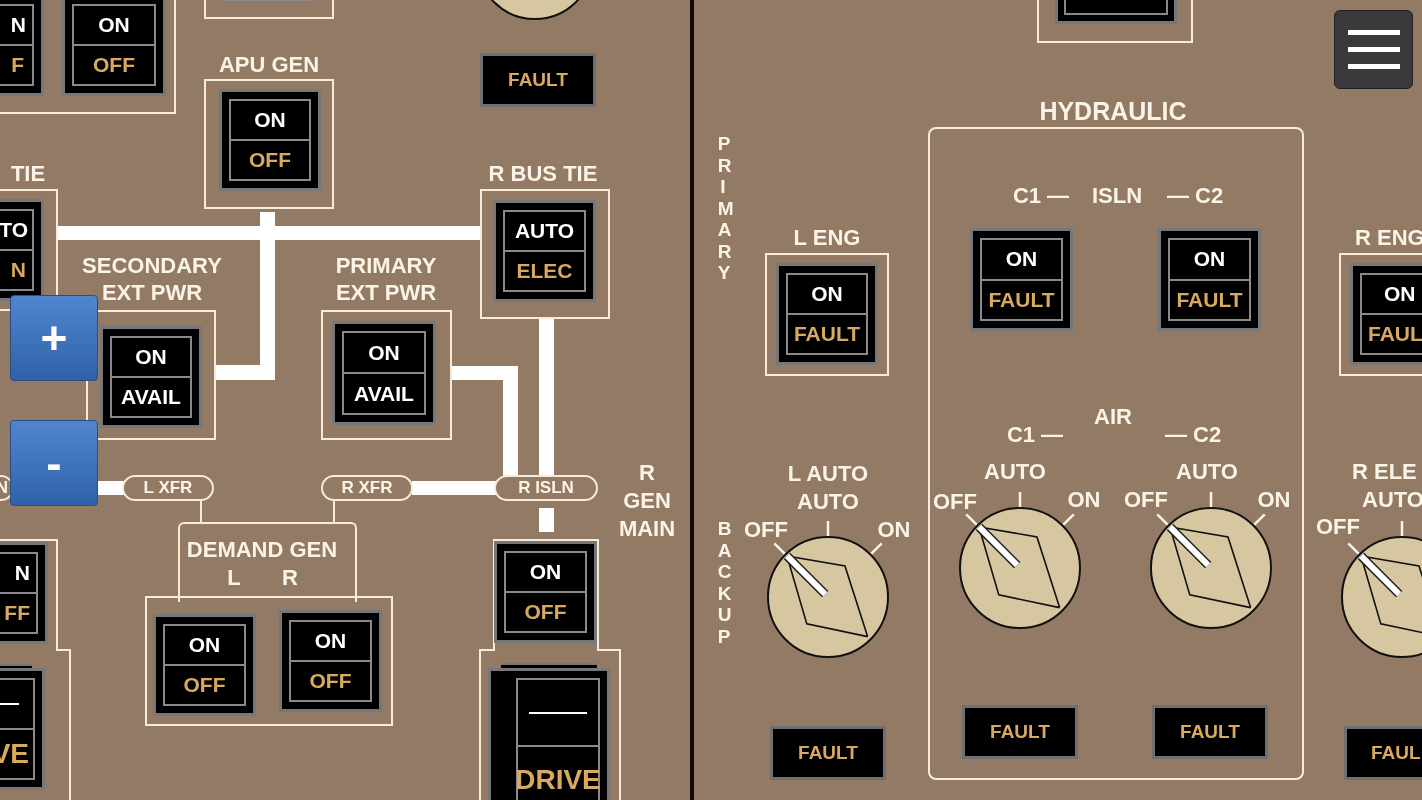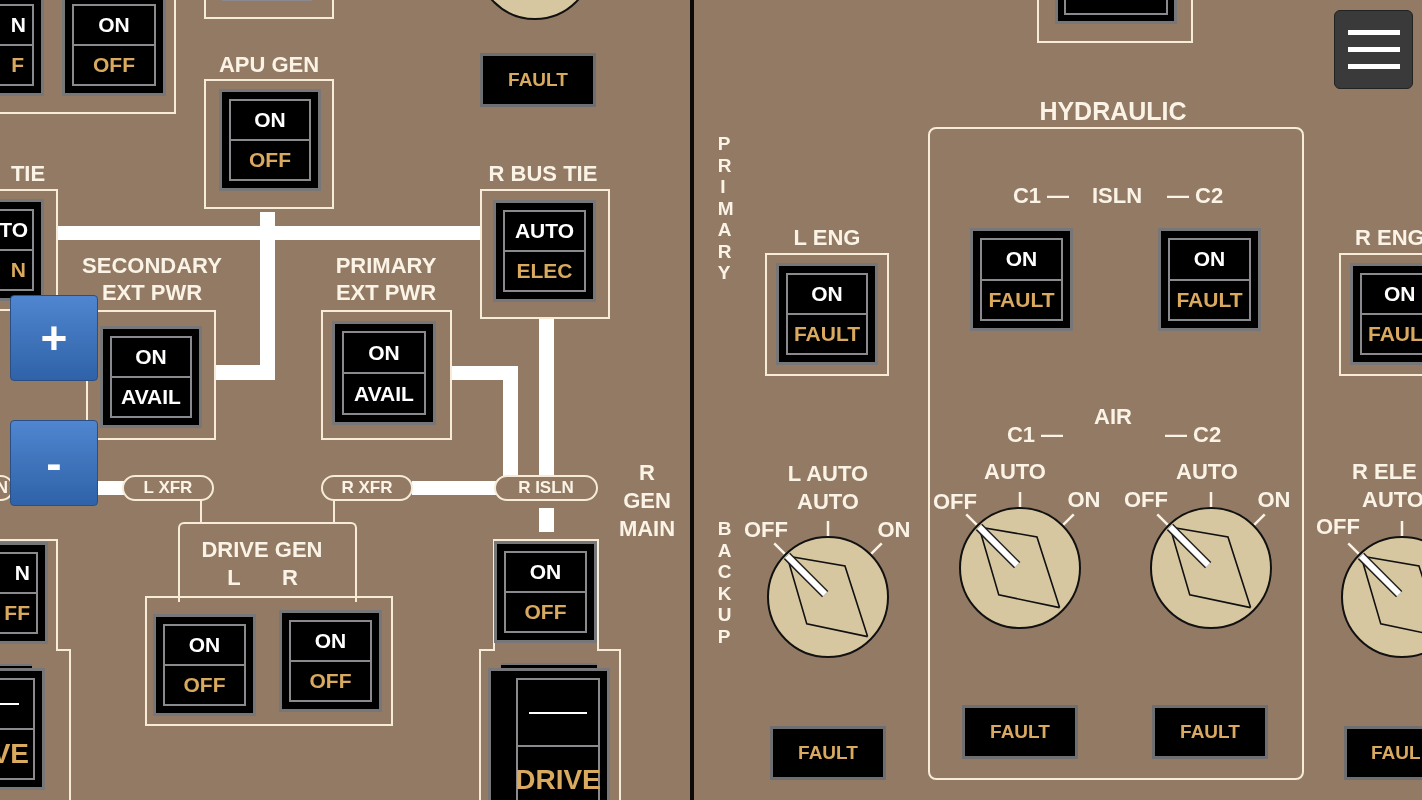--- a/index.html
+++ b/index.html
@@ -149,21 +149,21 @@
   <div class="pill" style="left:321px;top:475px;width:92px;">R XFR</div>
   <div class="pill" style="left:494px;top:475px;width:104px;">R ISLN</div>
 
   <div class="lbl" style="left:612px;top:462px;width:70px;">R</div>
   <div class="lbl" style="left:612px;top:490px;width:70px;">GEN</div>
   <div class="lbl" style="left:608px;top:518px;width:78px;">MAIN</div>
 
   <div class="thin" style="left:200px;top:500px;width:2px;height:24px;"></div>
   <div class="thin" style="left:333px;top:500px;width:2px;height:24px;"></div>
   <div class="frame rounded" style="left:178px;top:522px;width:179px;height:80px;border-bottom:none;border-radius:6px 6px 0 0;"></div>
-  <div class="lbl" style="left:176px;top:539px;width:172px;">DRIVE GEN</div>
+  <div class="lbl" style="left:176px;top:539px;width:172px;">DEMAND GEN</div>
   <div class="lbl" style="left:222px;top:567px;width:24px;">L</div>
   <div class="lbl" style="left:278px;top:567px;width:24px;">R</div>
   <div class="frame" style="left:145px;top:596px;width:248px;height:130px;"></div>
   <div class="sw" style="left:153px;top:614px;width:103px;height:102px;">
     <div class="inner">
       <div class="row w">ON</div>
       <div class="row a">OFF</div>
     </div>
   </div>
   <div class="sw" style="left:279px;top:610px;width:103px;height:102px;">

